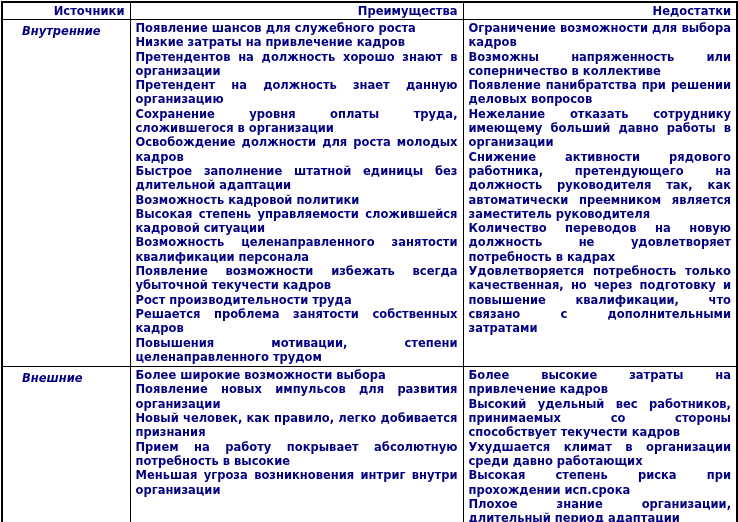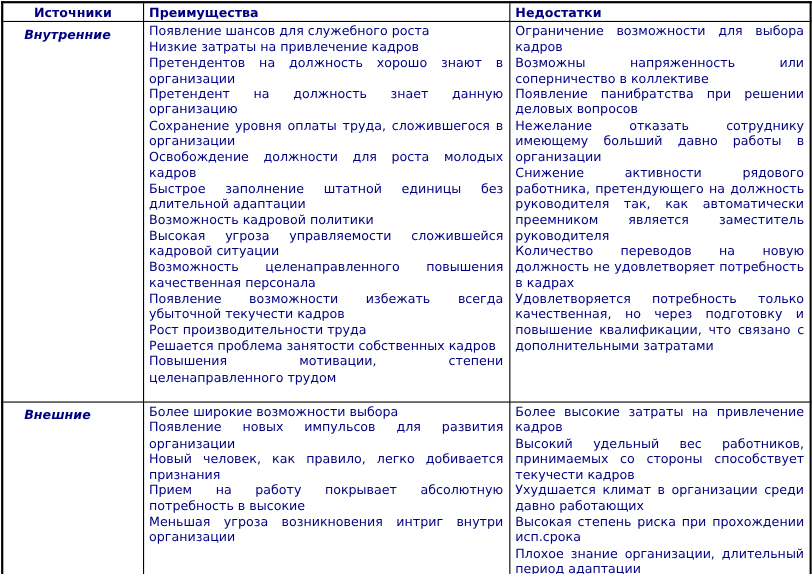--- a/index.html
+++ b/index.html
@@ -26,44 +26,45 @@
   .src-table th,
   .src-table td{
     border:1px solid #000000;
     vertical-align:top;
     padding:1px 5px 2px 5px;
     box-sizing:border-box;
     overflow:hidden;
   }
   .src-table th{
     font-weight:bold;
-    text-align:left;
+    text-align:right;
     height:16px;
     padding-top:1px;
     padding-bottom:1px;
   }
   .src-table th.th-sources{
-    text-align:center;
+    text-align:right;
   }
   td.src-label{
     font-weight:bold;
     font-style:italic;
     padding-top:4px;
     padding-left:19px;
   }
   td.row-internal{
     height:346px;
   }
   td.row-external{
     height:152px;
   }
   .cell-item{
     text-align:justify;
     line-height:14.3px;
     margin:0;
+    font-weight:bold;
   }
 </style>
 </head>
 <body>
 
 <div class="page">
   <table class="src-table">
     <colgroup>
       <col style="width:128px">
       <col style="width:333px">
@@ -81,22 +82,22 @@
         <td class="src-label row-internal">Внутренние</td>
         <td class="row-internal">
             <div class="cell-item">Появление шансов для служебного роста</div>
             <div class="cell-item">Низкие затраты на привлечение кадров</div>
             <div class="cell-item">Претендентов на должность хорошо знают в организации</div>
             <div class="cell-item">Претендент на должность знает данную организацию</div>
             <div class="cell-item">Сохранение уровня оплаты труда, сложившегося в организации</div>
             <div class="cell-item">Освобождение должности для роста молодых кадров</div>
             <div class="cell-item">Быстрое заполнение штатной единицы без длительной адаптации</div>
             <div class="cell-item">Возможность кадровой политики</div>
-            <div class="cell-item">Высокая угроза управляемости сложившейся кадровой ситуации</div>
-            <div class="cell-item">Возможность целенаправленного повышения качественная персонала</div>
+            <div class="cell-item">Высокая степень управляемости сложившейся кадровой ситуации</div>
+            <div class="cell-item">Возможность целенаправленного занятости квалификации персонала</div>
             <div class="cell-item">Появление возможности избежать всегда убыточной текучести кадров</div>
             <div class="cell-item">Рост производительности труда</div>
             <div class="cell-item">Решается проблема занятости собственных кадров</div>
             <div class="cell-item">Повышения мотивации, степени целенаправленного трудом</div>
           </td>
         <td class="row-internal">
             <div class="cell-item">Ограничение возможности для выбора кадров</div>
             <div class="cell-item">Возможны напряженность или соперничество в коллективе</div>
             <div class="cell-item">Появление панибратства при решении деловых вопросов</div>
             <div class="cell-item">Нежелание отказать сотруднику имеющему больший давно работы в организации</div>

